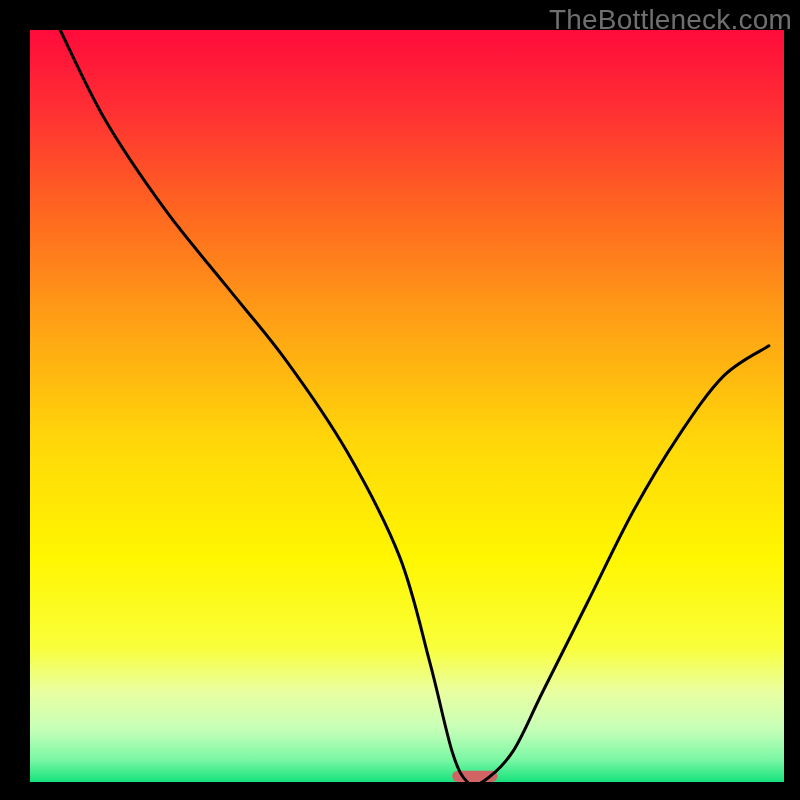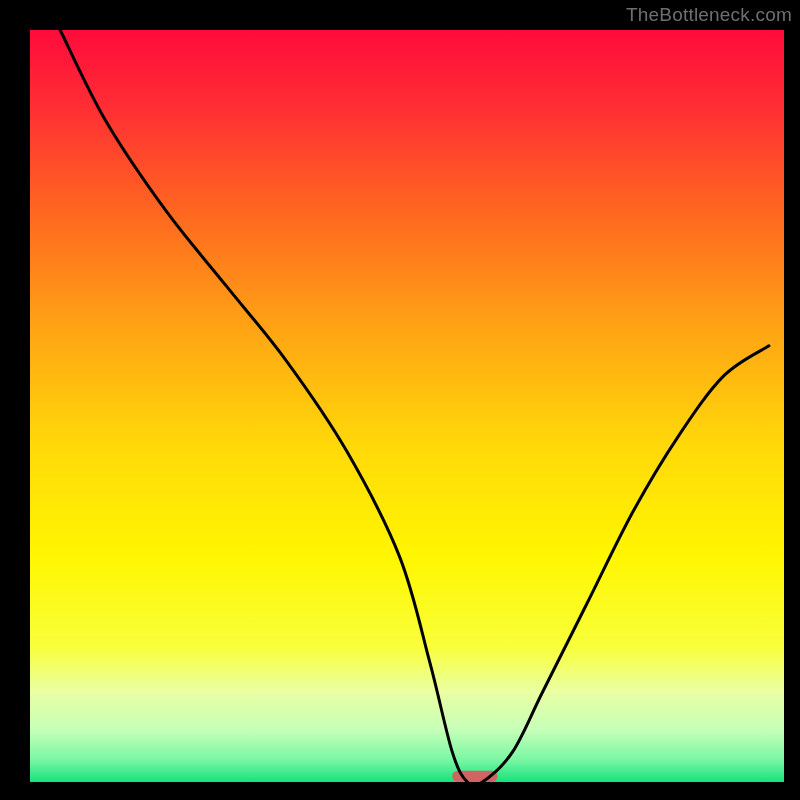--- a/index.html
+++ b/index.html
@@ -13,21 +13,21 @@
   .chart-wrap {
     position: relative;
     width: 800px;
     height: 800px;
   }
   .watermark {
     position: absolute;
     top: 4px;
     right: 8px;
     font-family: Arial, Helvetica, sans-serif;
-    font-size: 19px;
+    font-size: 28px;
     font-weight: 400;
     color: #6f6f6f;
     letter-spacing: 0.2px;
     z-index: 10;
   }
   svg {
     display: block;
   }
 </style>
 </head>

